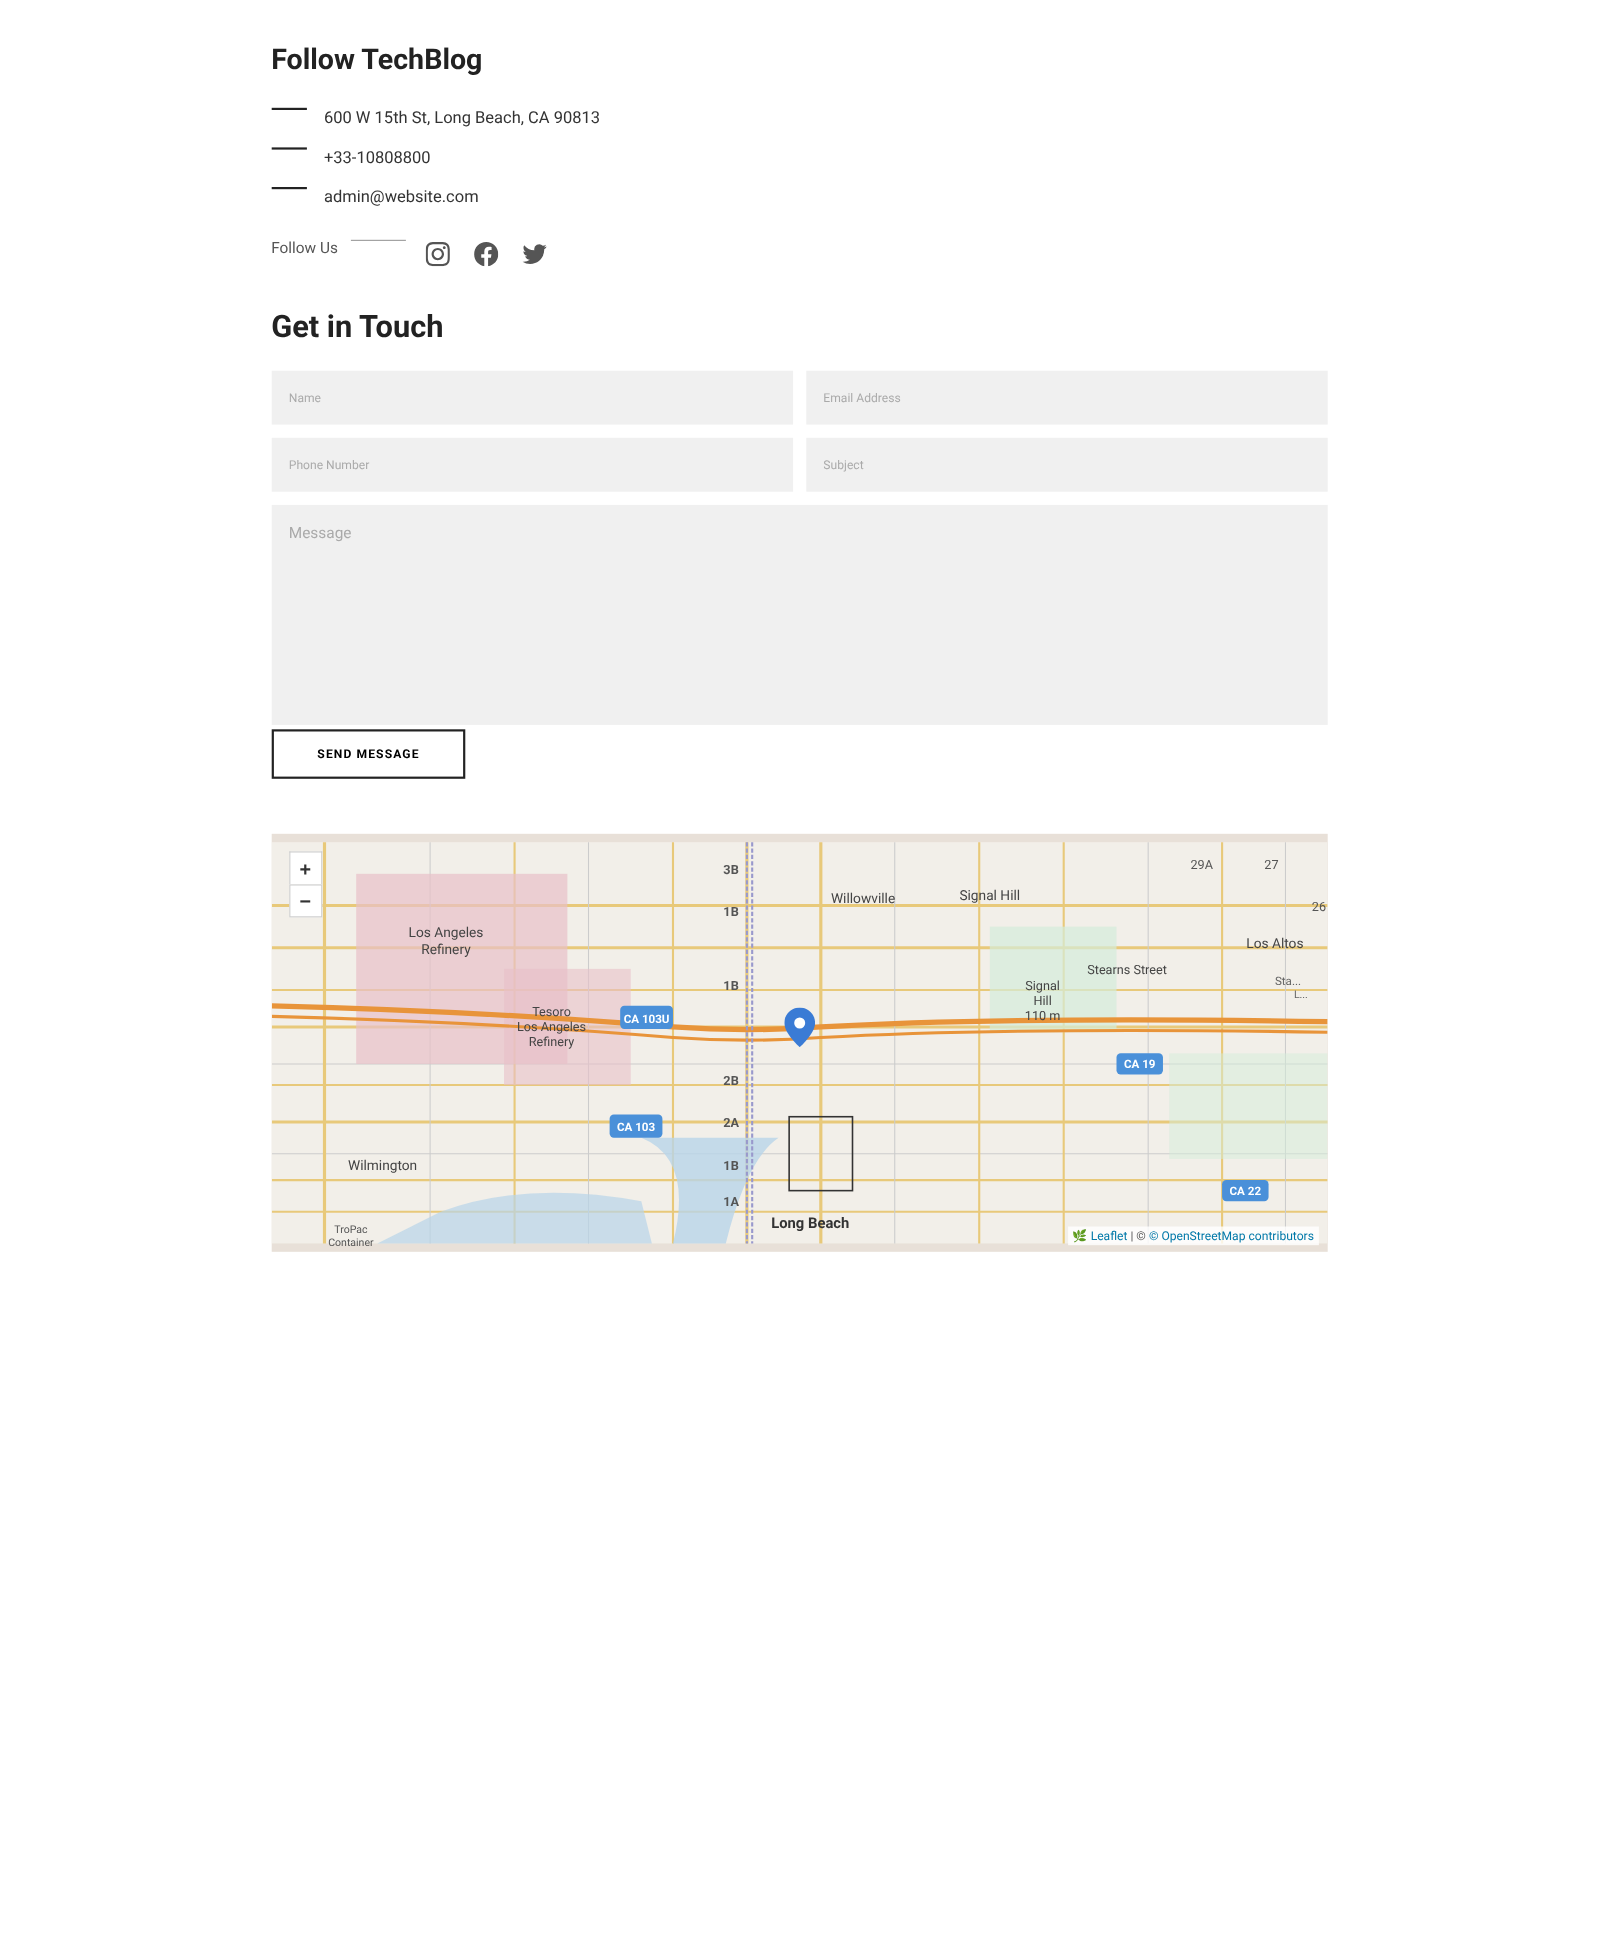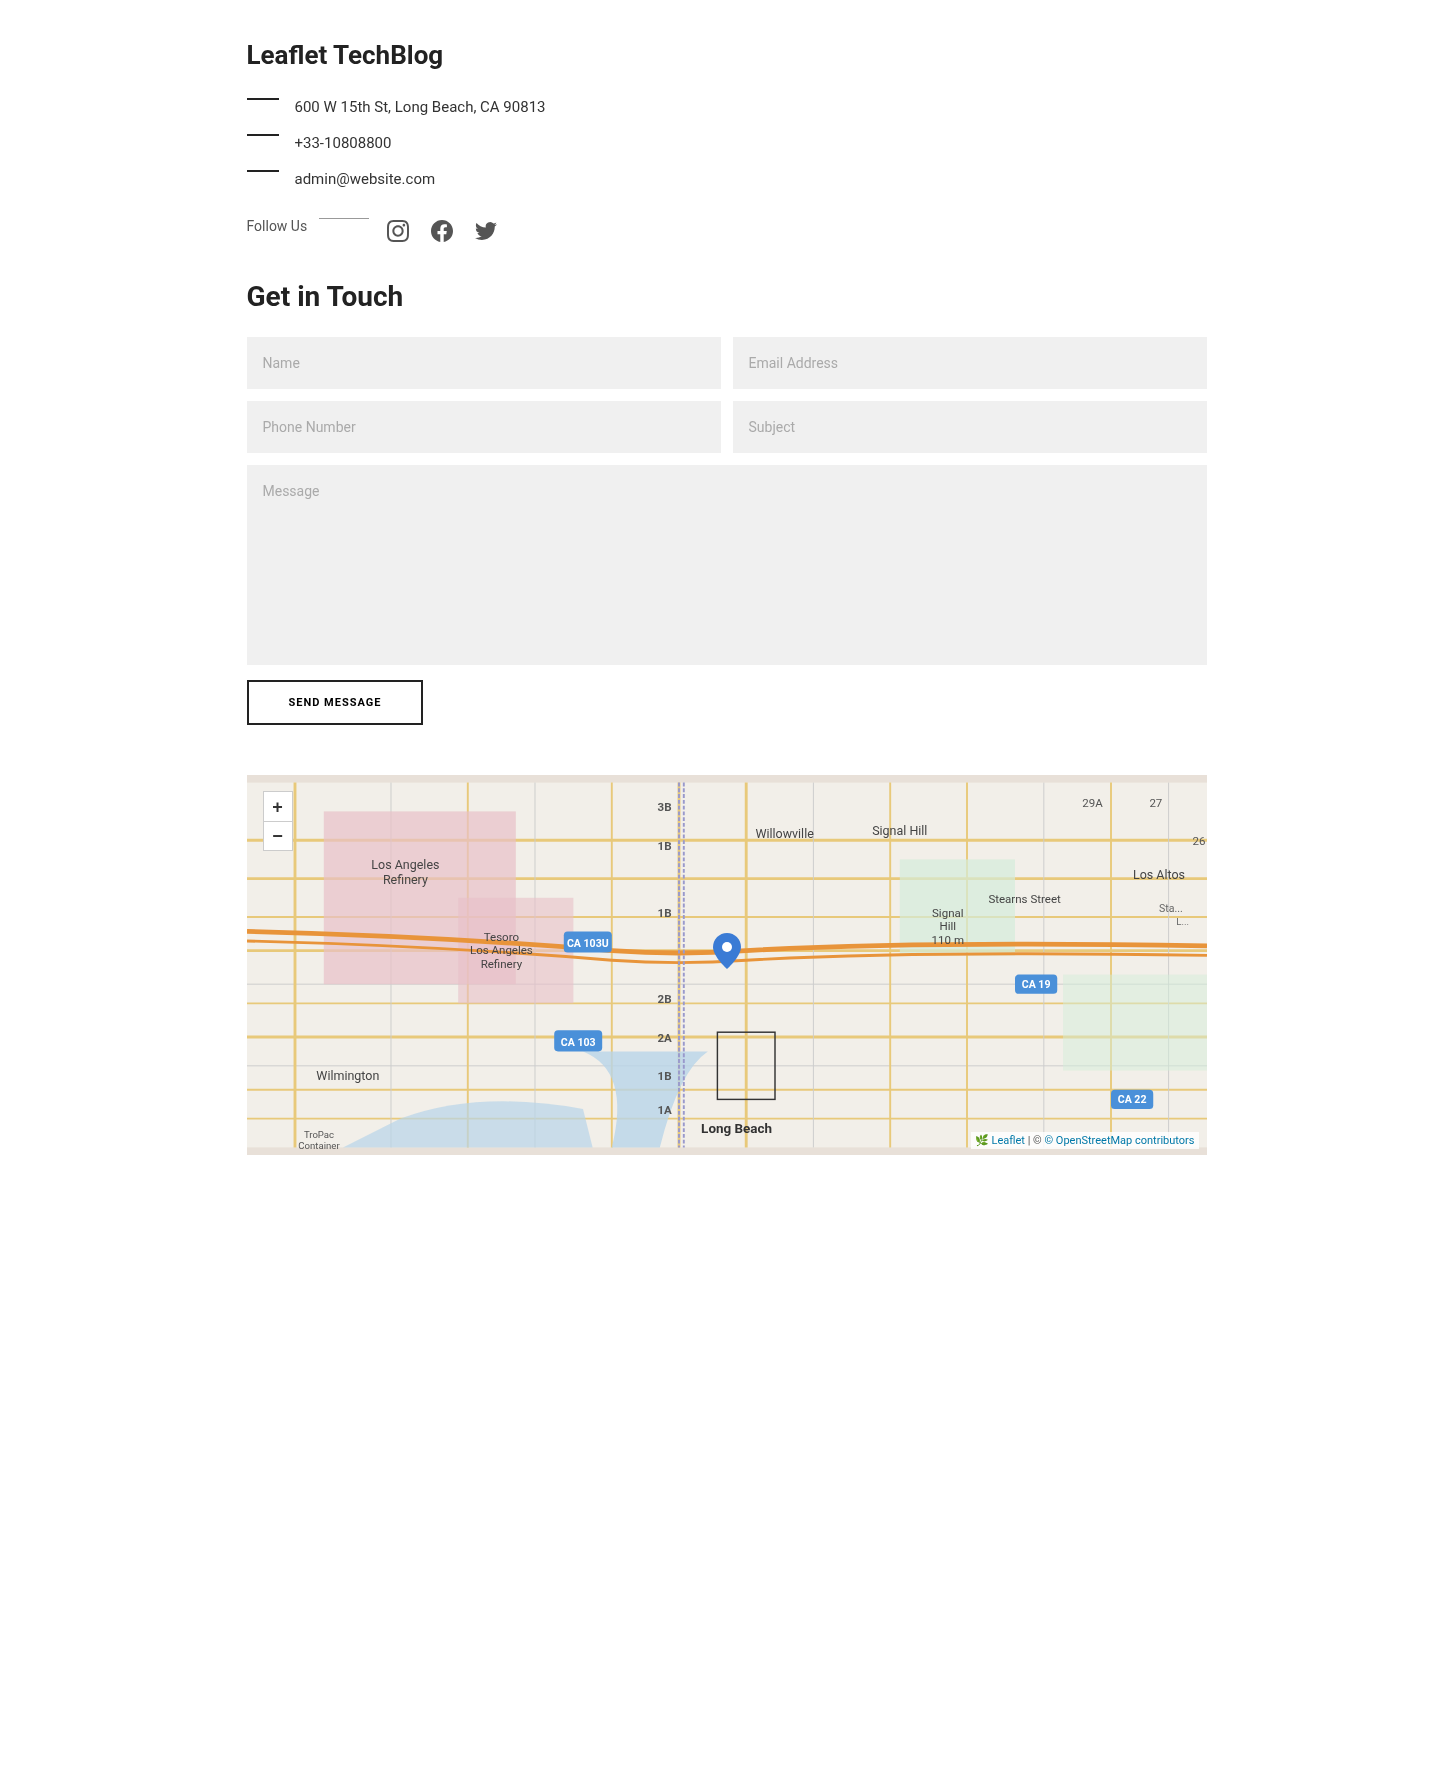--- a/index.html
+++ b/index.html
@@ -105,41 +105,41 @@
       gap: 12px;
       margin-bottom: 12px;
     }
 
     .form-input {
       width: 100%;
       padding: 18px 16px;
       background: #f0f0f0;
       border: none;
       outline: none;
-      font-size: 14px;
+      font-size: 11px;
       color: #999;
       font-family: inherit;
     }
 
     .form-input::placeholder {
       color: #aaa;
     }
 
     .form-textarea {
       width: 100%;
       padding: 18px 16px;
       background: #f0f0f0;
       border: none;
       outline: none;
       font-size: 14px;
       color: #999;
       font-family: inherit;
       resize: none;
       min-height: 200px;
-      margin-bottom: 11px;
+      margin-bottom: 0;
     }
 
     .form-textarea::placeholder {
       color: #aaa;
     }
 
     .send-btn-wrapper {
       margin-bottom: 50px;
     }
 
@@ -215,21 +215,21 @@
       top: 52%;
       transform: translate(-50%, -100%);
       z-index: 10;
     }
   </style>
 </head>
 <body>
 
 <div class="page-wrapper">
 
-  <h1 class="contact-title">Leaflet TechBlog</h1>
+  <h1 class="contact-title">Follow TechBlog</h1>
 
   <ul class="contact-info-list">
     <li class="contact-info-item">
       <span class="dash"></span>
       <span>600 W 15th St, Long Beach, CA 90813</span>
     </li>
     <li class="contact-info-item">
       <span class="dash"></span>
       <span>+33-10808800</span>
     </li>

